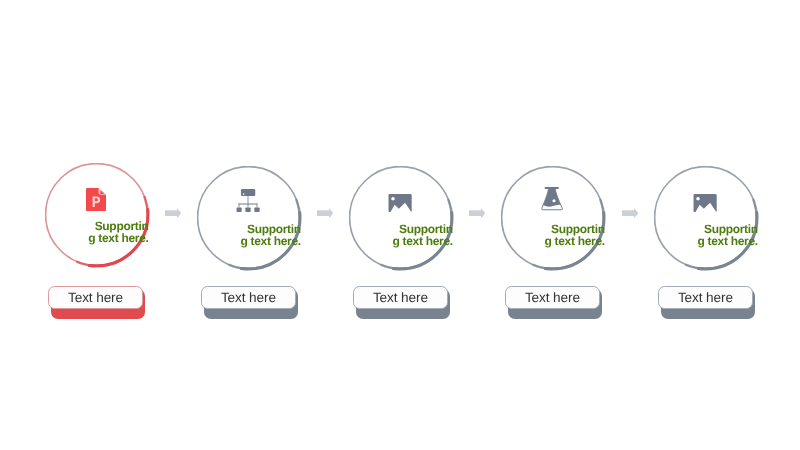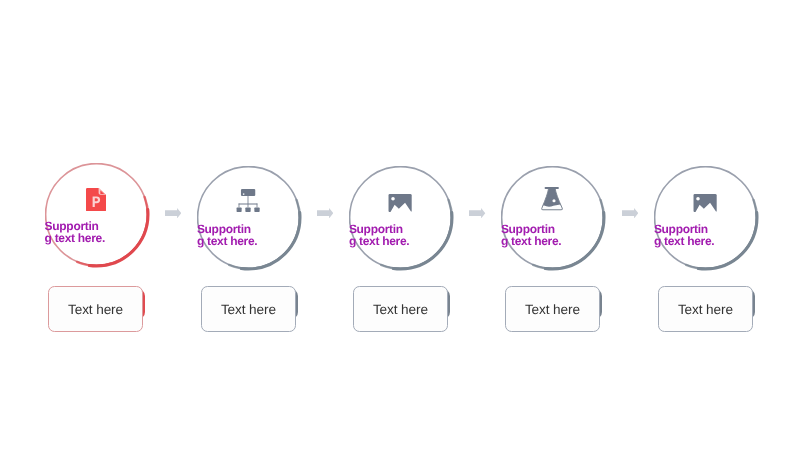--- a/index.html
+++ b/index.html
@@ -5,27 +5,27 @@
   html,body{margin:0;padding:0;}
   body{width:800px;height:450px;background:#ffffff;font-family:"Liberation Sans",sans-serif;overflow:hidden;-webkit-font-smoothing:antialiased;text-rendering:geometricPrecision;}
   .slide{position:relative;width:800px;height:450px;background:#fff;}
 
   .step{position:absolute;top:0;}
 
   .circle-wrap{position:absolute;width:106px;height:106px;}
   .circle-svg{position:absolute;left:0;top:0;}
 
   .icon{position:absolute;left:51.5px;transform:translateX(-50%);line-height:0;}
-  .ctext{position:absolute;left:0;width:104px;text-align:left;font-weight:bold;font-size:12px;line-height:11.8px;color:#a21caf;letter-spacing:-0.3px;-webkit-font-smoothing:antialiased;}
+  .ctext{position:absolute;left:0;width:104px;text-align:right;font-weight:bold;font-size:12px;line-height:11.8px;color:#4d7c0f;letter-spacing:-0.3px;-webkit-font-smoothing:antialiased;}
 
   .arrow{position:absolute;line-height:0;font-size:0;}
 
   .btn-wrap{position:absolute;width:98px;height:33px;}
   .btn-shadow{position:absolute;left:2.6px;top:2.6px;width:94.8px;height:29.6px;border-radius:7px;}
-  .btn{position:absolute;left:0;top:0;width:94.8px;height:46px;box-sizing:border-box;border-radius:6.5px;background:#fdfdfd;display:flex;align-items:center;justify-content:center;border:1.55px solid #a3abb8;}
+  .btn{position:absolute;left:0;top:0;width:94.8px;height:23px;box-sizing:border-box;border-radius:6.5px;background:#fdfdfd;display:flex;align-items:center;justify-content:center;border:1.55px solid #a3abb8;}
   .btn span{font-size:13.6px;color:#333333;line-height:1;letter-spacing:-0.1px;}
 </style>
 </head>
 <body>
 
 <div class="slide">
 
   <div class="step" style="left:43.6px;">
     <div class="circle-wrap" style="left:1.0px;top:162.7px;">
       <svg class="circle-svg" width="106" height="106" viewBox="0 0 106 106">

